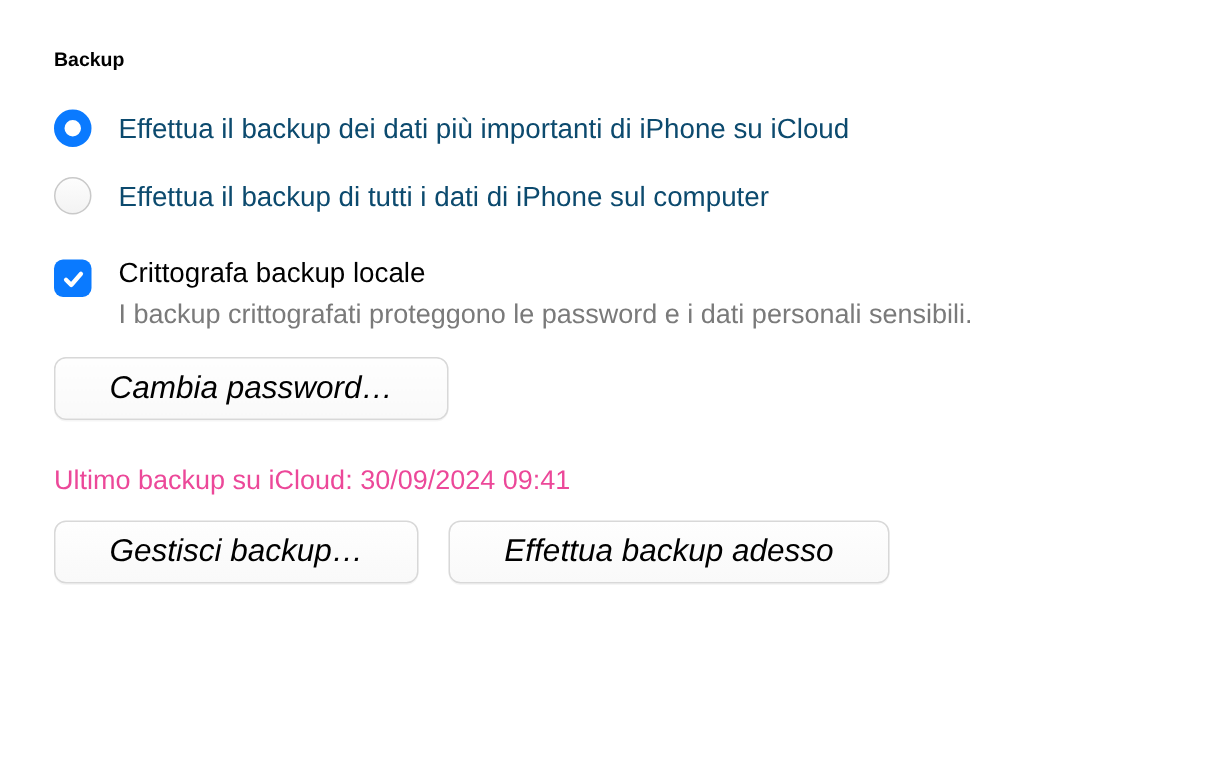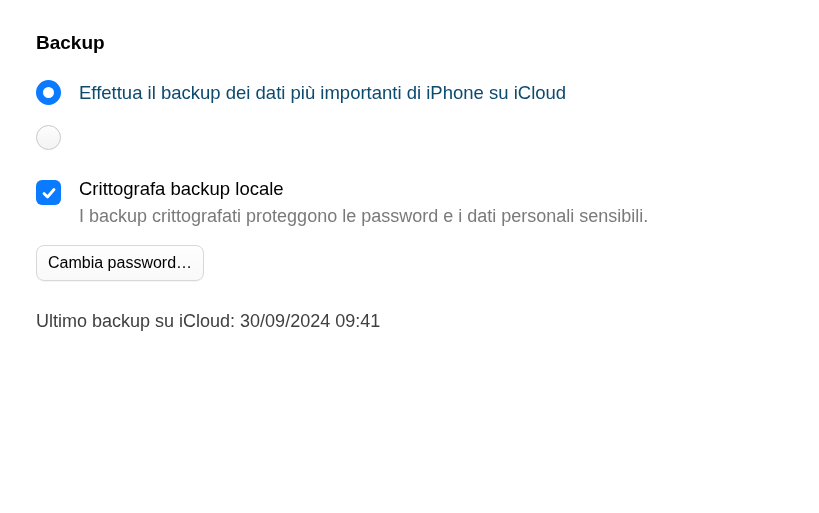--- a/index.html
+++ b/index.html
@@ -11,21 +11,21 @@
       width: 819px;
       height: 513px;
       background: #ffffff;
       font-family: -apple-system, BlinkMacSystemFont, "Segoe UI", Helvetica, Arial, sans-serif;
       font-size: 18px;
       color: #000;
       padding: 32px 36px 36px 36px;
     }
     .section-title {
       font-weight: 700;
-      font-size: 19px;
+      font-size: 13px;
       margin-bottom: 26px;
     }
     .radio-row {
       display: flex;
       align-items: center;
       gap: 18px;
       margin-bottom: 20px;
     }
     .radio {
       width: 25px;
@@ -83,56 +83,58 @@
       color: #000;
     }
     .checkbox-desc {
       font-size: 18px;
       color: #7a7a7a;
     }
     .button {
       display: inline-flex;
       align-items: center;
       justify-content: center;
-      padding: 8px 11px;
+      padding: 8px 36px;
       border: 1px solid #d8d8d8;
       border-radius: 8px;
       background: linear-gradient(to bottom, #fefefe, #f9f9f9);
-      font-size: 16px;
+      font-size: 21px;
       color: #000;
       cursor: pointer;
       box-shadow: 0 1px 0 rgba(0,0,0,0.04);
       white-space: nowrap;
+      font-style: italic;
     }
     .btn-row-1 {
       margin-top: 18px;
       margin-bottom: 30px;
     }
     .status-line {
       font-size: 18px;
-      color: #404040;
+      color: #ec4899;
       margin-bottom: 16px;
     }
     .button-row {
       display: flex;
       gap: 20px;
     }
   </style>
 </head>
 <body>
 
 <div class="section-title">Backup</div>
 
 <div class="radio-row">
   <div class="radio selected"></div>
   <div class="radio-label">Effettua il backup dei dati più importanti di iPhone su iCloud</div>
 </div>
 
 <div class="radio-row">
   <div class="radio unselected"></div>
+  <div class="radio-label">Effettua il backup di tutti i dati di iPhone sul computer</div>
 </div>
 
 <div class="checkbox-row">
   <div class="checkbox checked">
     <svg viewBox="0 0 16 16">
         <polyline points="3,8.5 6.5,12 13,4.5"></polyline>
       </svg>
   </div>
   <div class="checkbox-content">
     <div class="checkbox-label">Crittografa backup locale</div>
@@ -140,13 +142,15 @@
   </div>
 </div>
 
 <div class="btn-row-1">
   <div class="button">Cambia password…</div>
 </div>
 
 <div class="status-line">Ultimo backup su iCloud: 30/09/2024 09:41</div>
 
 <div class="button-row">
+  <div class="button">Gestisci backup…</div>
+  <div class="button">Effettua backup adesso</div>
 </div>
 
 </body></html>

